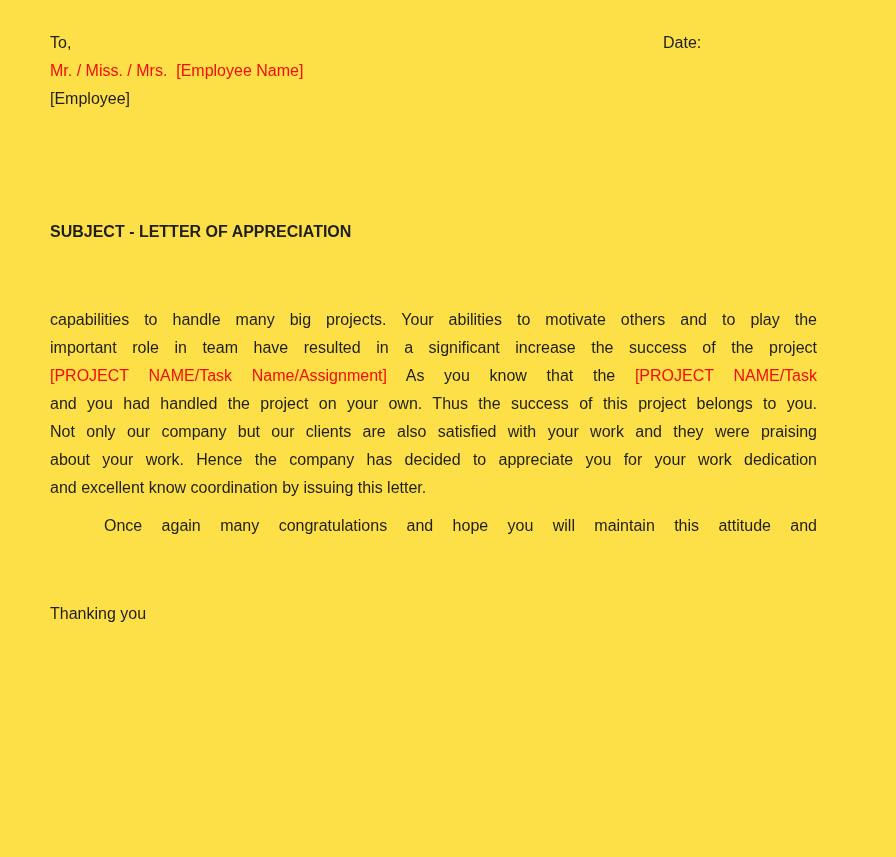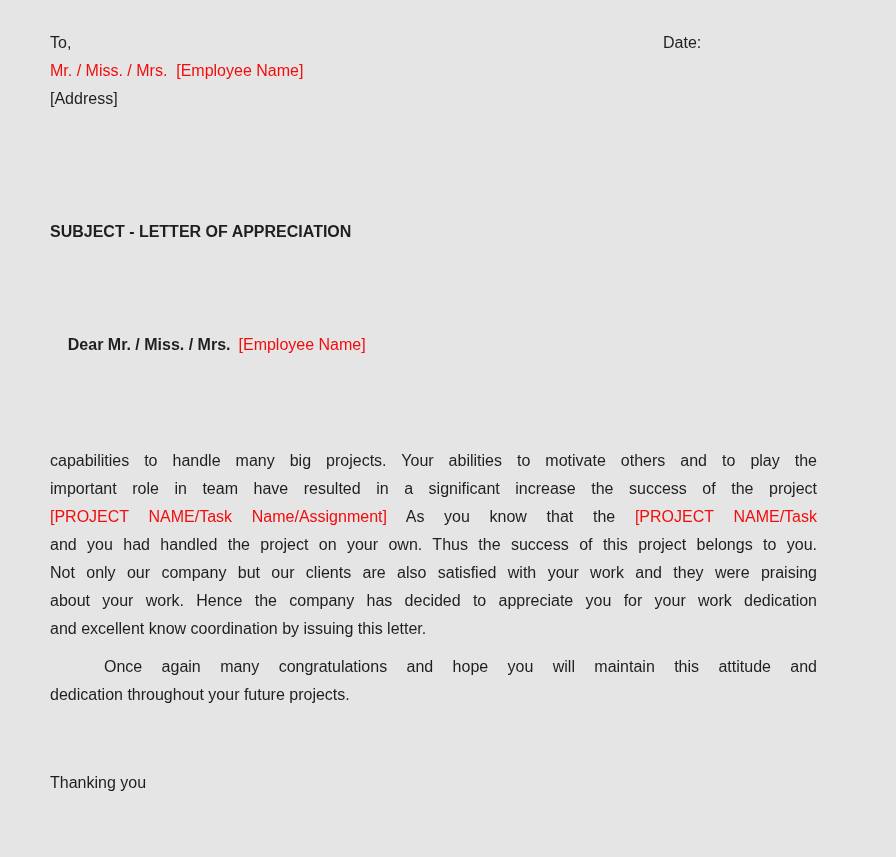--- a/index.html
+++ b/index.html
@@ -4,21 +4,21 @@
 <style>
   html, body {
     margin: 0;
     padding: 0;
     background: #ffffff;
   }
   .page {
     position: relative;
     width: 896px;
     height: 857px;
-    background: #e5e5e5;
+    background: #fde047;
     box-sizing: border-box;
     padding: 29px 79px 0 50px;
     font-family: "Liberation Sans", "DejaVu Sans", sans-serif;
     font-size: 16px;
     color: var(--text, #1f1f1f);
     overflow: hidden;
   }
   .hline {
     line-height: 28px;
     white-space: pre-wrap;
@@ -79,41 +79,37 @@
 
   <div class="header-row">
     <span>To,</span>
     <span class="date-slot">
       <span>Date:</span>
     </span>
   </div>
 
   <div class="hline red">Mr. / Miss. / Mrs.  [Employee Name]</div>
 
-  <div class="hline">[Address]</div>
+  <div class="hline">[Employee]</div>
 
   <div class="subject">SUBJECT - LETTER OF APPRECIATION</div>
 
-  <div class="salutation">
-    <span>Dear Mr. / Miss. / Mrs.</span><span class="red name">[Employee Name]</span>
-  </div>
 
   <div class="para para1">
       <div class="line"><span>capabilities to handle many big projects. Your abilities to motivate others and to play the</span></div>
       <div class="line"><span>important role in team have resulted in a significant increase the success of the project</span></div>
       <div class="line"><span class="red">[PROJECT NAME/Task Name/Assignment]</span><span> As you know that the </span><span class="red">[PROJECT NAME/Task</span></div>
       <div class="line"><span>and you had handled the project on your own. Thus the success of this project belongs to you.</span></div>
       <div class="line"><span>Not only our company but our clients are also satisfied with your work and they were praising</span></div>
       <div class="line"><span>about your work. Hence the company has decided to appreciate you for your work dedication</span></div>
       <div class="line last"><span>and excellent know coordination by issuing this letter.</span></div>
     </div>
 
   <div class="para para2">
       <div class="line"><span class="indent"></span><span>Once again many congratulations and hope you will maintain this attitude and</span></div>
-      <div class="line last"><span>dedication throughout your future projects.</span></div>
     </div>
 
   <div class="closing">
     <div class="hline">Thanking you</div>
 
   </div>
 
 </div>
 
 </body></html>

